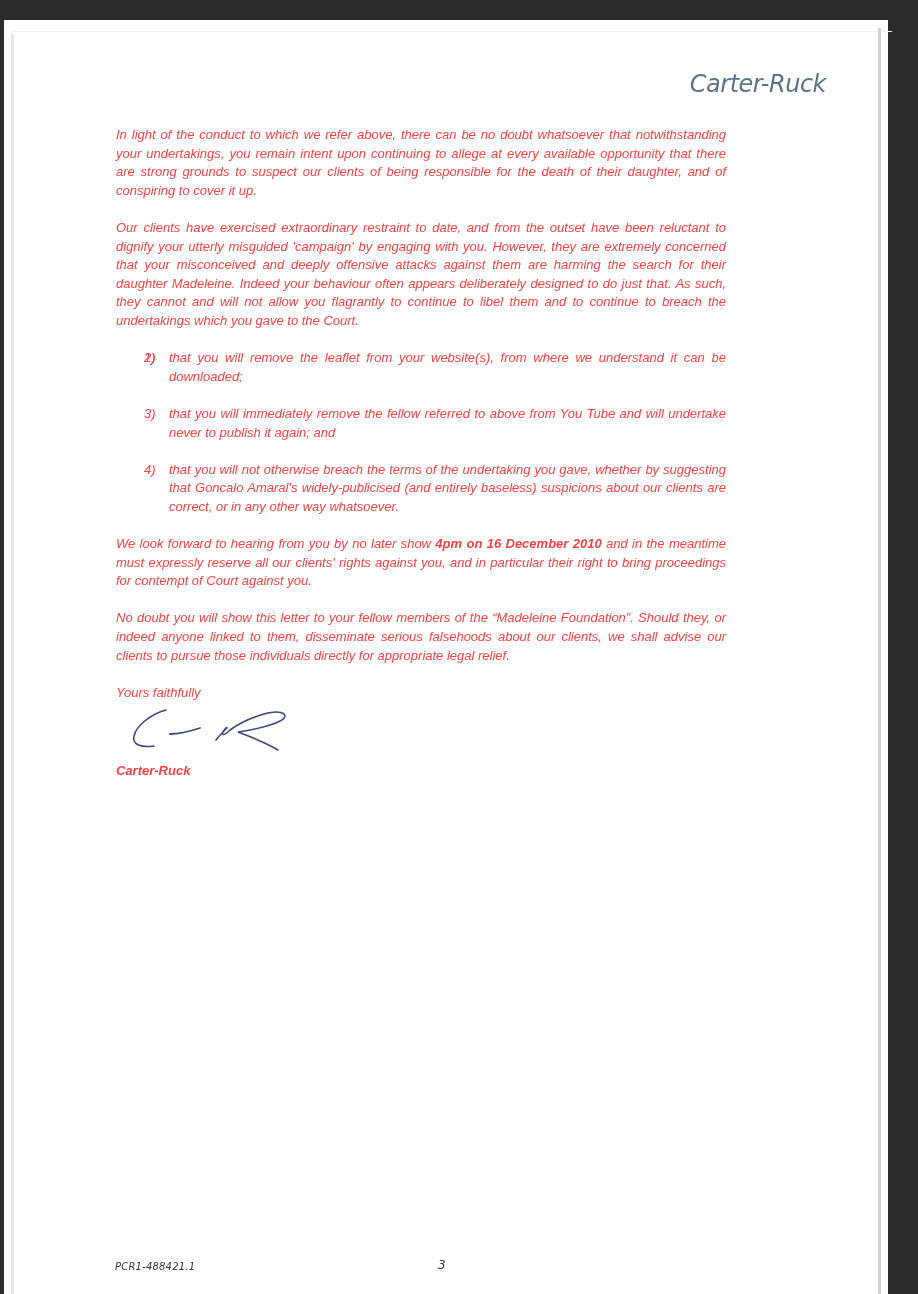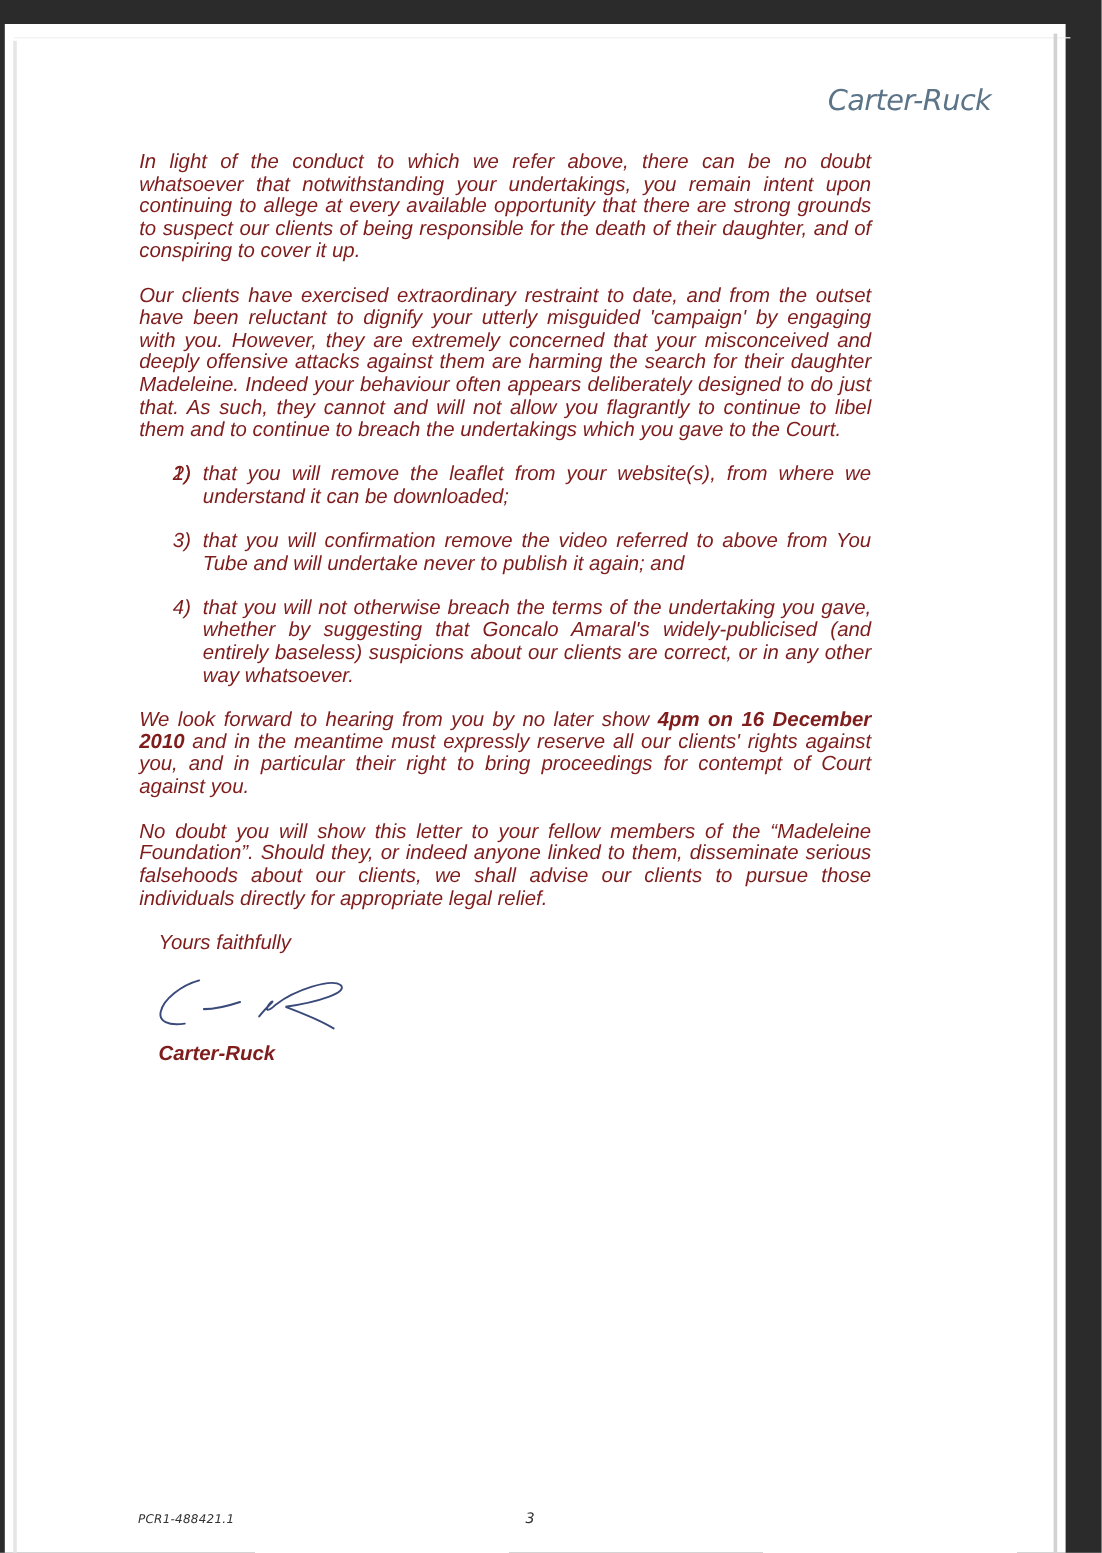--- a/index.html
+++ b/index.html
@@ -35,38 +35,38 @@
     font-size: 24px;
     font-weight: 300;
     color: #5c7488;
     letter-spacing: -0.5px;
   }
   .body-text {
     position: absolute;
     left: 112px; top: 106px;
     width: 610px;
     font-family: "Liberation Sans", sans-serif;
-    font-size: 17px;
+    font-size: 13px;
     line-height: 18.6px;
-    color: #7f1d1d;
+    color: #ef4444;
     text-align: justify;
   }
   .para { margin: 0 0 18.6px 0; }
   .list { margin: 0 0 18.6px 0; padding: 0; list-style: none; }
   .list-item {
     position: relative;
     padding-left: 53px;
     margin-bottom: 18.6px;
   }
   .list-item:last-child { margin-bottom: 0; }
   .list-num {
     position: absolute; left: 28px; top: 0;
   }
   .bold { font-weight: bold; }
-  .closing { margin: 16px; }
+  .closing { margin: 0; }
   .signature {
     display: block;
     margin: 2px 0 0 10px;
     width: 170px; height: 58px;
   }
   .signatory { font-weight: bold; margin-top: 0; }
   .footer-ref {
     position: absolute; left: 111px; top: 1241px;
     font-family: "DejaVu Sans", sans-serif;
     font-size: 10px; color: #333;
@@ -95,21 +95,21 @@
     <ul class="list">
       <li class="list-item">
         <span class="list-num">1)</span>
       </li>
       <li class="list-item">
         <span class="list-num">2)</span>
         <span>that you will remove the leaflet from your website(s), from where we understand it can be downloaded;</span>
       </li>
       <li class="list-item">
         <span class="list-num">3)</span>
-        <span>that you will confirmation remove the video referred to above from You Tube and will undertake never to publish it again; and</span>
+        <span>that you will immediately remove the fellow referred to above from You Tube and will undertake never to publish it again; and</span>
       </li>
       <li class="list-item">
         <span class="list-num">4)</span>
         <span>that you will not otherwise breach the terms of the undertaking you gave, whether by suggesting that Goncalo Amaral's widely-publicised (and entirely baseless) suspicions about our clients are correct, or in any other way whatsoever.</span>
       </li>
     </ul>
 
     <p class="para"><span>We look forward to hearing from you by no later show </span><span class="bold">4pm on 16 December 2010</span><span> and in the meantime must expressly reserve all our clients' rights against you, and in particular their right to bring proceedings for contempt of Court against you.</span></p>
 
     <p class="para">No doubt you will show this letter to your fellow members of the “Madeleine Foundation”. Should they, or indeed anyone linked to them, disseminate serious falsehoods about our clients, we shall advise our clients to pursue those individuals directly for appropriate legal relief.</p>

